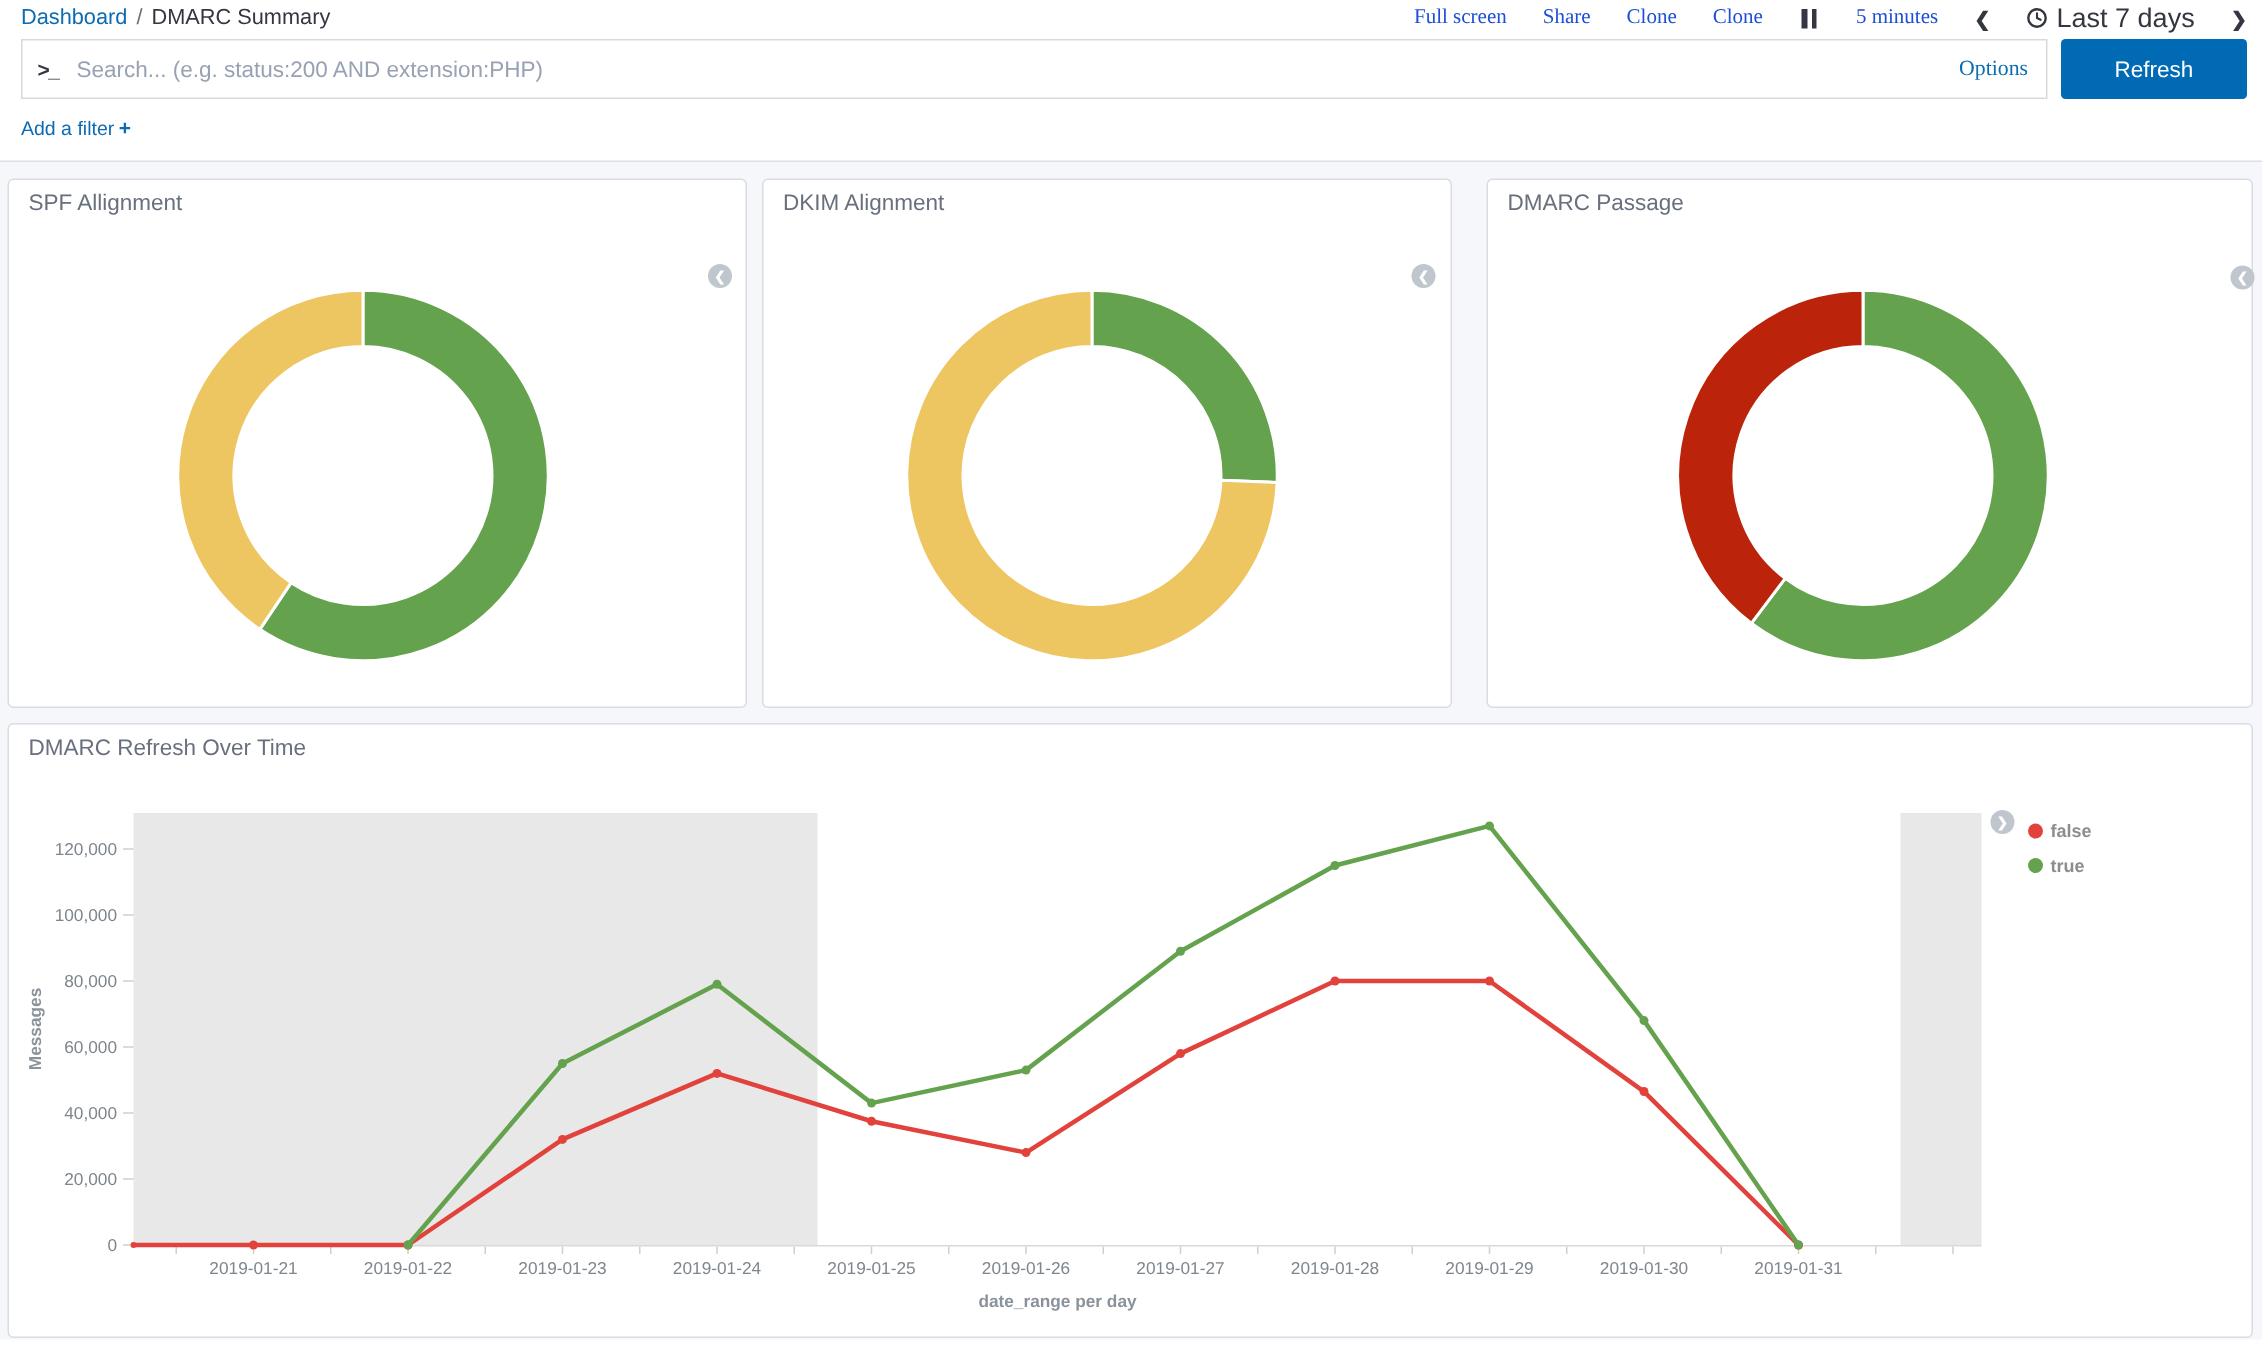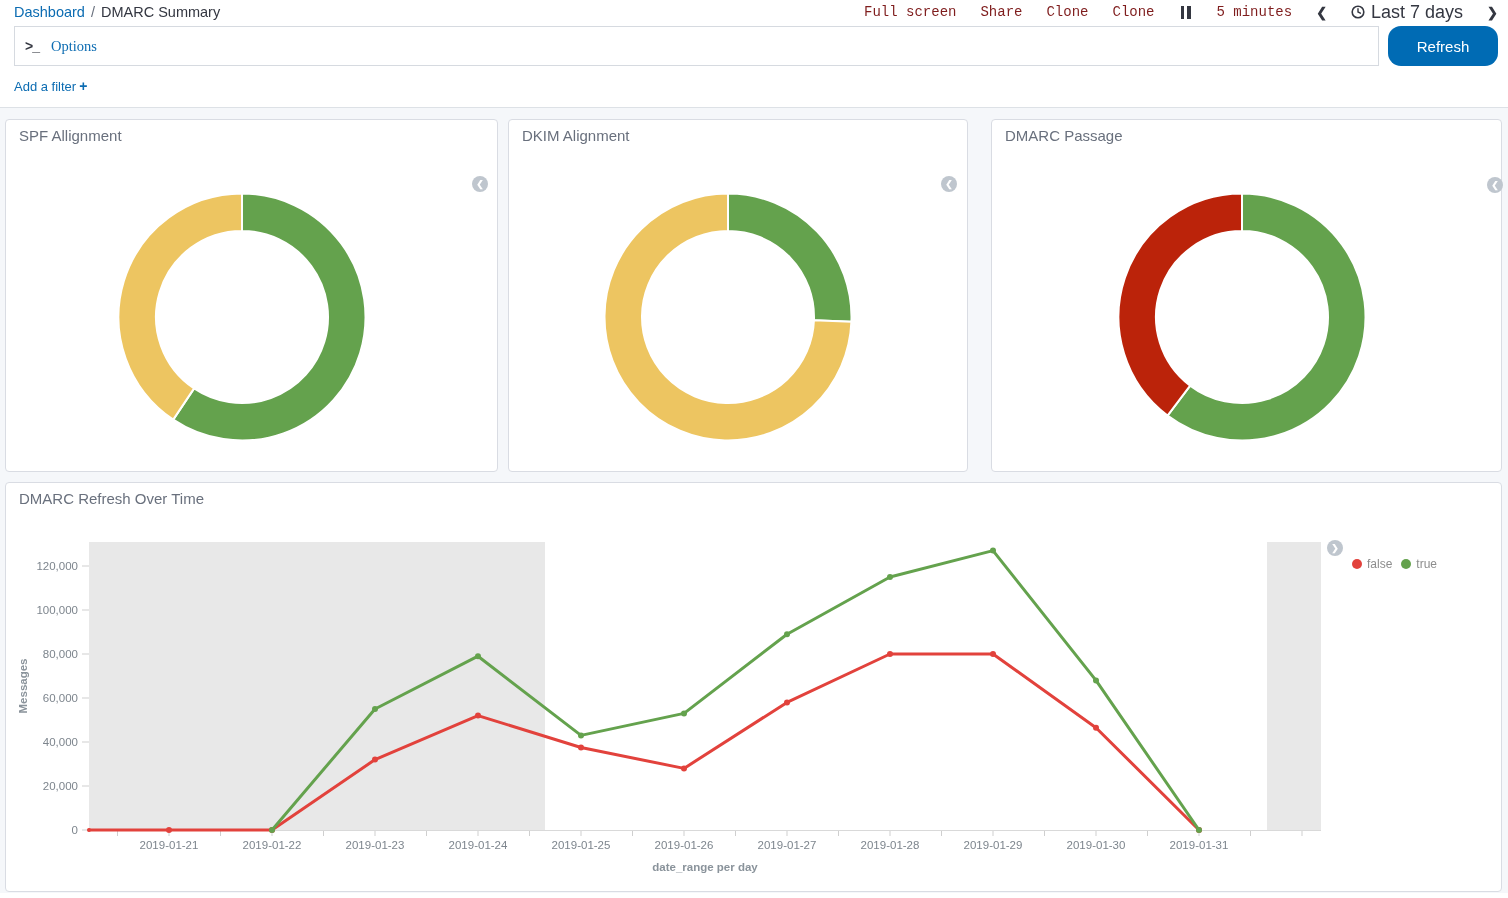--- a/index.html
+++ b/index.html
@@ -6,42 +6,42 @@
   html,body { width:1508px; height:898px; background:#fff; overflow:hidden;
               font-family:"Liberation Sans", sans-serif; }
 
   
   .topbar { height:24px; display:flex; align-items:center; justify-content:space-between;
             padding:0 10px 0 14px; }
   .breadcrumb { font-size:14.5px; color:#343741; display:flex; gap:6px; align-items:center;}
   .breadcrumb a { color:#0c6cb2; text-decoration:none; cursor:pointer; }
   .breadcrumb .sep { color:#69707d; }
   .topnav { display:flex; align-items:center; gap:24px; }
-  .topnav .navlink { background:none; border:none; font-family:Liberation Mono, monospace; font-size:14px;
-                     color:#7f1d1d; cursor:pointer; }
+  .topnav .navlink { background:none; border:none; font-family:Liberation Serif, serif; font-size:14px;
+                     color:#1d4ed8; cursor:pointer; }
   .pause-btn { background:none; border:none; cursor:pointer; display:flex; gap:3px; align-items:center; padding:2px;}
   .pause-btn i { display:block; width:3.5px; height:13px; background:#343741; }
   .chev { font-size:13px; font-weight:bold; color:#343741; background:none; border:none;
           cursor:pointer; font-family:inherit; }
   .timerange { background:none; border:none; cursor:pointer; display:flex; align-items:center;
                gap:6px; font-family:inherit; font-size:18px; color:#343741; }
 
   
   .searchrow { display:flex; align-items:flex-start; gap:9px; padding:2px 10px 0 14px; height:44px; }
   .searchbar { flex:1; height:40px; border:1px solid #d6dae0; background:#fff; display:flex;
                align-items:center; padding:0 12px 0 10px; }
   .prompt-icon { font-size:14px; font-weight:bold; color:#343741; letter-spacing:-1px;
                  margin-right:12px; }
   .searchbar input { flex:1; border:none; outline:none; font-family:inherit; font-size:15px;
                      color:#343741; background:transparent; }
   .searchbar input::placeholder { color:#98a2b3; }
   .options-link { background:none; border:none; font-family:Liberation Serif, serif; font-size:14.5px;
                   color:#0c6cb2; cursor:pointer; }
-  .refresh-btn { width:110px; height:40px; background:#006bb4; color:#fff; border:none;
-                 border-radius:13px; font-family:inherit; font-size:15px; cursor:pointer; }
+  .refresh-btn { width:124px; height:40px; background:#006bb4; color:#fff; border:none;
+                 border-radius:3px; font-family:inherit; font-size:15px; cursor:pointer; }
 
   
   .filterrow { padding:9px 14px 12px; }
   .addfilter { background:none; border:none; font-family:inherit; font-size:13px; color:#0c6cb2;
                cursor:pointer; }
   .addfilter b { font-size:14px; font-weight:bold; margin-left:3px; }
 
   
   .dash { background:#f5f7fa; border-top:1px solid #dde1e6; height:786px; padding:11px 6px 0 5px; }
   .row1 { display:flex; gap:10px; margin-bottom:10px;align-items:flex-end; }
@@ -50,21 +50,21 @@
   .p-dkim  { width:460px; height:353px; }
   .p-dmarc { flex:1;     height:353px;margin-left:13px; }
   .p-big   { width:1497px; height:410px; }
   .ptitle { position:absolute; top:7px; left:13px; font-size:15px; color:#69707d; }
   .donut-svg { position:absolute; }
   .lg-toggle { position:absolute; width:16px; height:16px; border-radius:50%; border:none;
                background:#bfc6ce; color:#fff; font-size:9px; font-weight:bold; line-height:16px;
                text-align:center; cursor:pointer; padding:0; }
 
   
-  .legend { position:absolute; left:1346px; top:74px; display:flex; gap:9px;}
+  .legend { position:absolute; left:1346px; top:64px; display:flex; flex-direction:column; gap:9px;font-weight:bold;}
   .legend .li { display:flex; align-items:center; gap:5px; cursor:pointer; }
   .legend .dot { width:10px; height:10px; border-radius:50%; }
   .legend .lbl { font-size:12px; color:#8d8d8d; }
 </style>
 </head>
 <body>
 
 <div class="topbar">
   <div class="breadcrumb">
     <a>Dashboard</a>
@@ -91,20 +91,21 @@
       </svg>
       <span>Last 7 days</span>
     </button>
     <button class="chev">❯</button>
   </div>
 </div>
 
 <div class="searchrow">
   <div class="searchbar">
     <span class="prompt-icon">&gt;_</span>
+    <input type="text" placeholder="Search... (e.g. status:200 AND extension:PHP)" style="">
     <button class="options-link">Options</button>
   </div>
   <button class="refresh-btn">Refresh</button>
 </div>
 
 <div class="filterrow">
   <button class="addfilter">
     <span>Add a filter</span><b>+</b>
   </button>
 </div>

